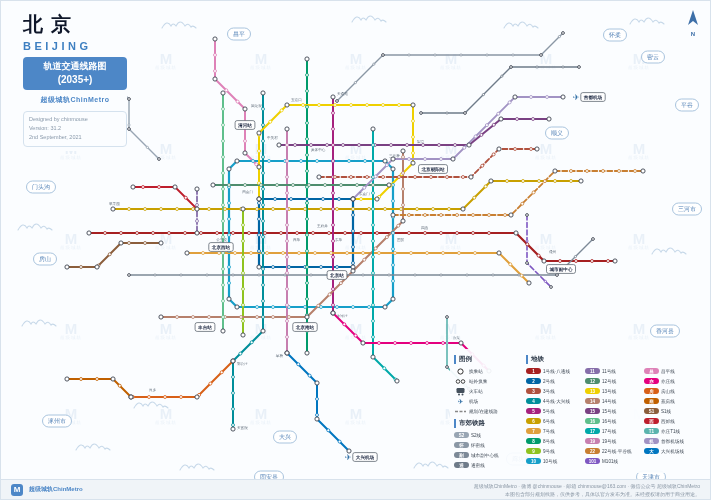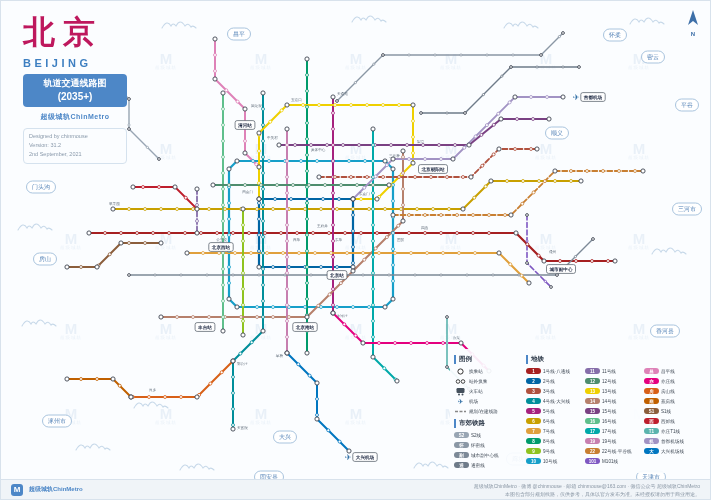--- a/index.html
+++ b/index.html
@@ -14,21 +14,21 @@
              color:#6E9CC8;opacity:.12;z-index:1;line-height:1;pointer-events:none;}
   .watermark .wm-m{font-size:15px;font-weight:bold;}
   .watermark .wm-t{font-size:4.5px;letter-spacing:1px;}
   
   .region-layer{z-index:3;}
   .region{position:absolute;transform:translate(-50%,-50%);font-size:6px;color:#4F7FB5;
           background:#fff;border:1px solid #A9C4DE;border-radius:7px;padding:1px 5px;
           white-space:nowrap;}
   
   .title-block{position:absolute;left:22px;top:10px;width:104px;z-index:6;background:#FBFDFF;padding-bottom:4px;}
-  .t-cn{font-size:32px;font-weight:bold;color:#be185d;letter-spacing:8px;}
+  .t-cn{font-size:20px;font-weight:bold;color:#0f172a;letter-spacing:8px;}
   .t-en{color:#3D7FC1;font-weight:bold;font-size:11px;letter-spacing:3.5px;margin:2px 0 5px;}
   .t-badge{background:#4D87C7;color:#fff;border-radius:4px;text-align:center;
            padding:3px 18px;font-weight:bold;}
   .t-badge .b1{font-size:9px;line-height:1.4;}
   .t-badge .b2{font-size:10px;line-height:1.4;}
   .t-brand{color:#4D87C7;font-size:7px;margin-top:5px;text-align:center;font-weight:bold;letter-spacing:.5px;}
   .t-meta{margin-top:6px;border:1px solid #D5E2EE;border-radius:4px;padding:3px 5px;
           color:#8A9AAB;font-size:5.5px;line-height:1.7;}
   
   .compass{position:absolute;right:10px;top:8px;z-index:6;text-align:center;color:#3D6FA8;}

